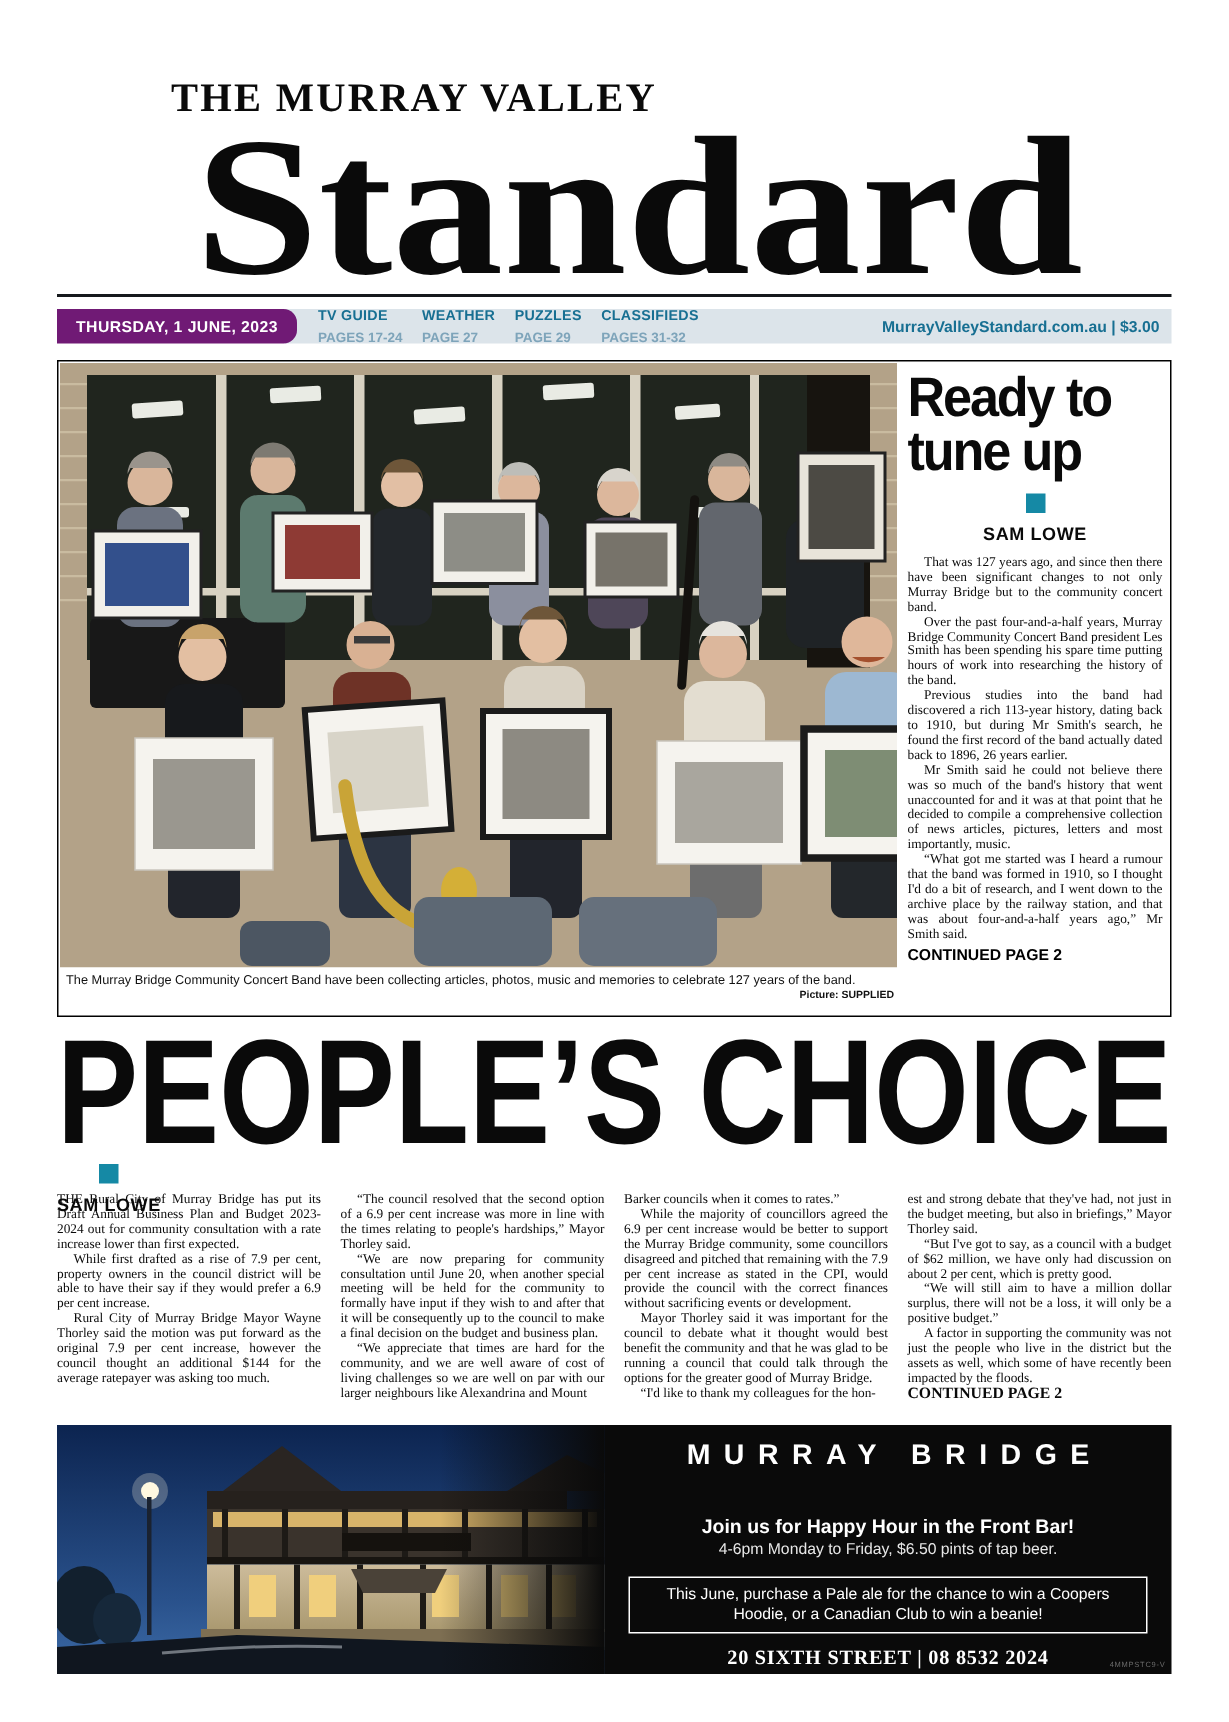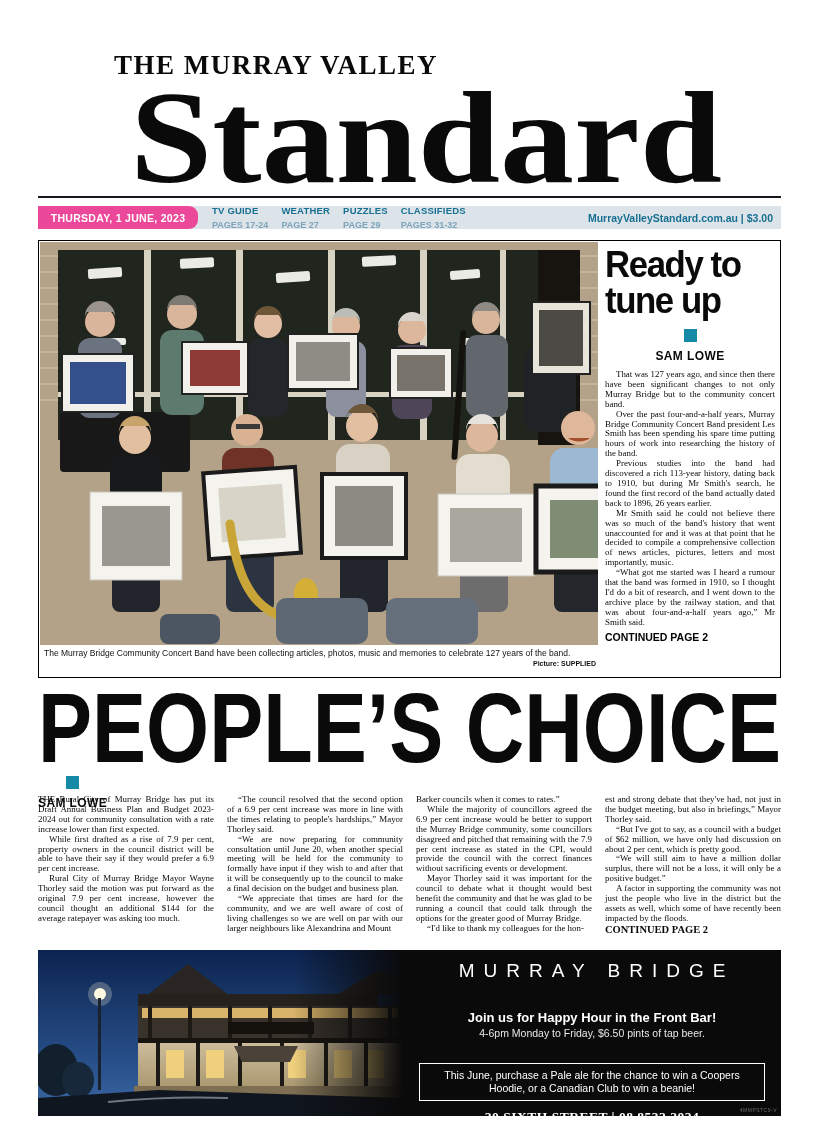--- a/index.html
+++ b/index.html
@@ -18,21 +18,21 @@
   }
   .masthead-svg { left:38px; top:72px; }
   .masthead-svg text {
     font-family:"Liberation Serif", serif; font-weight:bold; fill:#0a0a0a;
   }
   .mast-rule { left:38px; top:196px; width:743px; height:2px; background:#15181c; }
 
   
   .infobar { left:38px; top:206px; width:743px; height:23px; display:flex; }
   .datebox {
-    width:160px; height:23px; background:#ec4899; color:#fff;
+    width:160px; height:23px; background:#701a75; color:#fff;
     font-weight:bold; font-size:10.5px; letter-spacing:0.3px;
     display:flex; align-items:center; justify-content:center;
     border-radius:0 9px 9px 0; position:relative; z-index:2;
   }
   .navbar {
     flex:1; background:#dce4ea; margin-left:-8px; padding-left:22px; padding-right:8px;
     display:flex; align-items:center; gap:13px; height:23px;
   }
   .nav-item { display:flex; align-items:baseline; gap:4px; white-space:nowrap;flex-direction:column; }
   .nav-label { color:#176f92; font-weight:bold; font-size:9.5px; letter-spacing:0.2px; }
@@ -81,29 +81,29 @@
   .ad { left:38px; top:950px; width:743px; height:166px; background:#0a0a0a; overflow:hidden; }
   .ad-photo { position:absolute; left:0; top:0; }
   .ad-fade {
     position:absolute; left:255px; top:0; width:110px; height:166px;
     background:linear-gradient(90deg, rgba(10,10,10,0) 0%, #0a0a0a 100%);
   }
   .ad-right {
     position:absolute; left:365px; top:0; width:378px; height:166px;
     display:flex; flex-direction:column; align-items:center; color:#fff; padding-top:10px;
   }
-  .ad-brand1 { font-size:19px; letter-spacing:9px; font-weight:normal; white-space:nowrap; text-indent:9px; }
+  .ad-brand1 { font-size:19px; letter-spacing:9px; font-weight:bold; white-space:nowrap; text-indent:9px; }
   .ad-brand2 {
     margin-top:3px; border:1px solid #fff; padding:1px 10px 1px 20px;
     font-size:17px; letter-spacing:20px; white-space:nowrap;
   }
   .ad-headline { margin-top:28px; font-weight:bold; font-size:13px; }
   .ad-subline { margin-top:2px; font-size:10.5px; color:#e8e8e8; }
   .ad-promo {
-    margin-top:24px; border:1.5px solid #fff; padding:5px 9px; width:346px;
+    margin-top:12px; border:1.5px solid #fff; padding:5px 9px; width:346px;
     font-size:10.5px; text-align:center; line-height:13px;
   }
   .ad-address { margin-top:8px; font-family:"Liberation Serif", serif; font-weight:bold; font-size:13.5px; letter-spacing:0.5px; }
   .ad-code { position:absolute; right:4px; bottom:3px; font-size:5px; color:#6c6c6c; letter-spacing:0.5px; }
 </style>
 </head>
 <body>
 
 <div class="abs kicker">THE MURRAY VALLEY</div>
 

